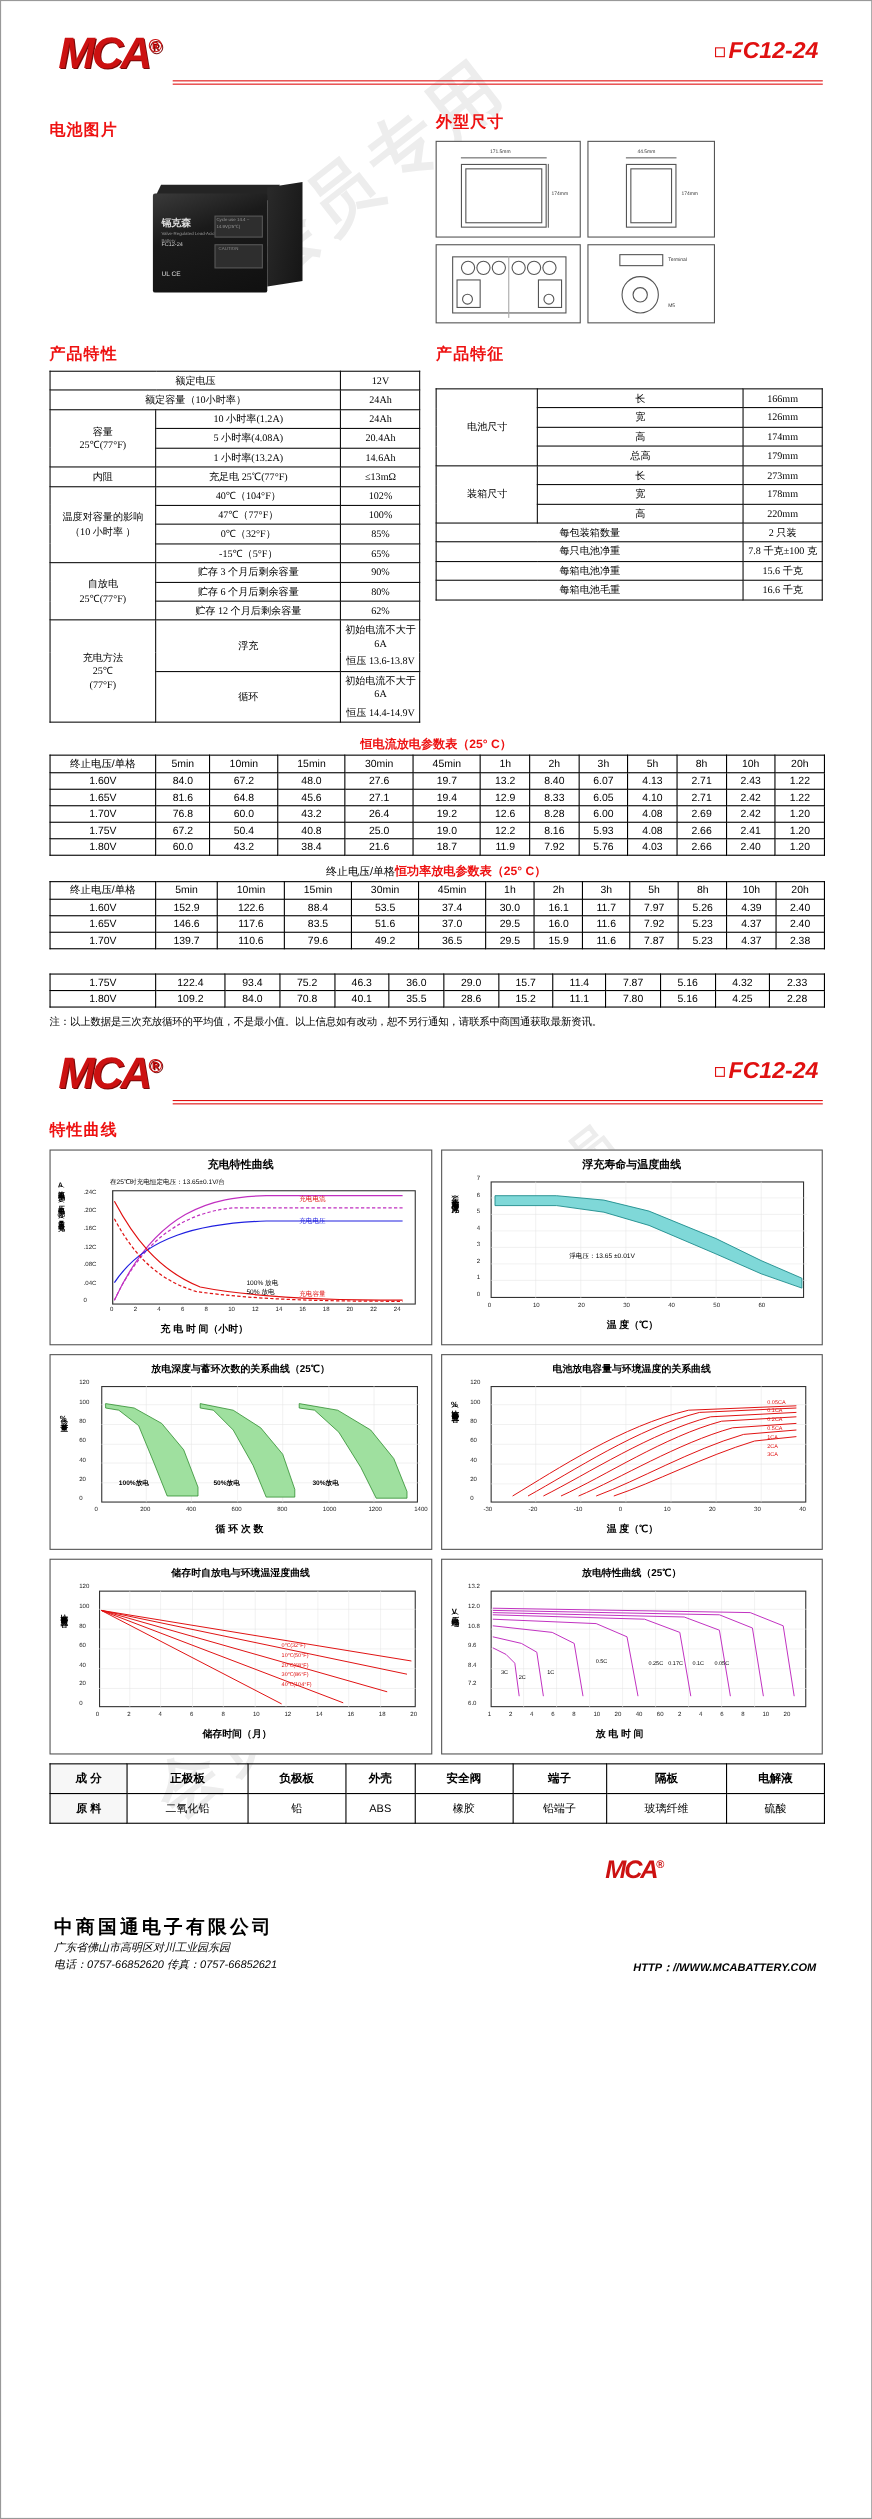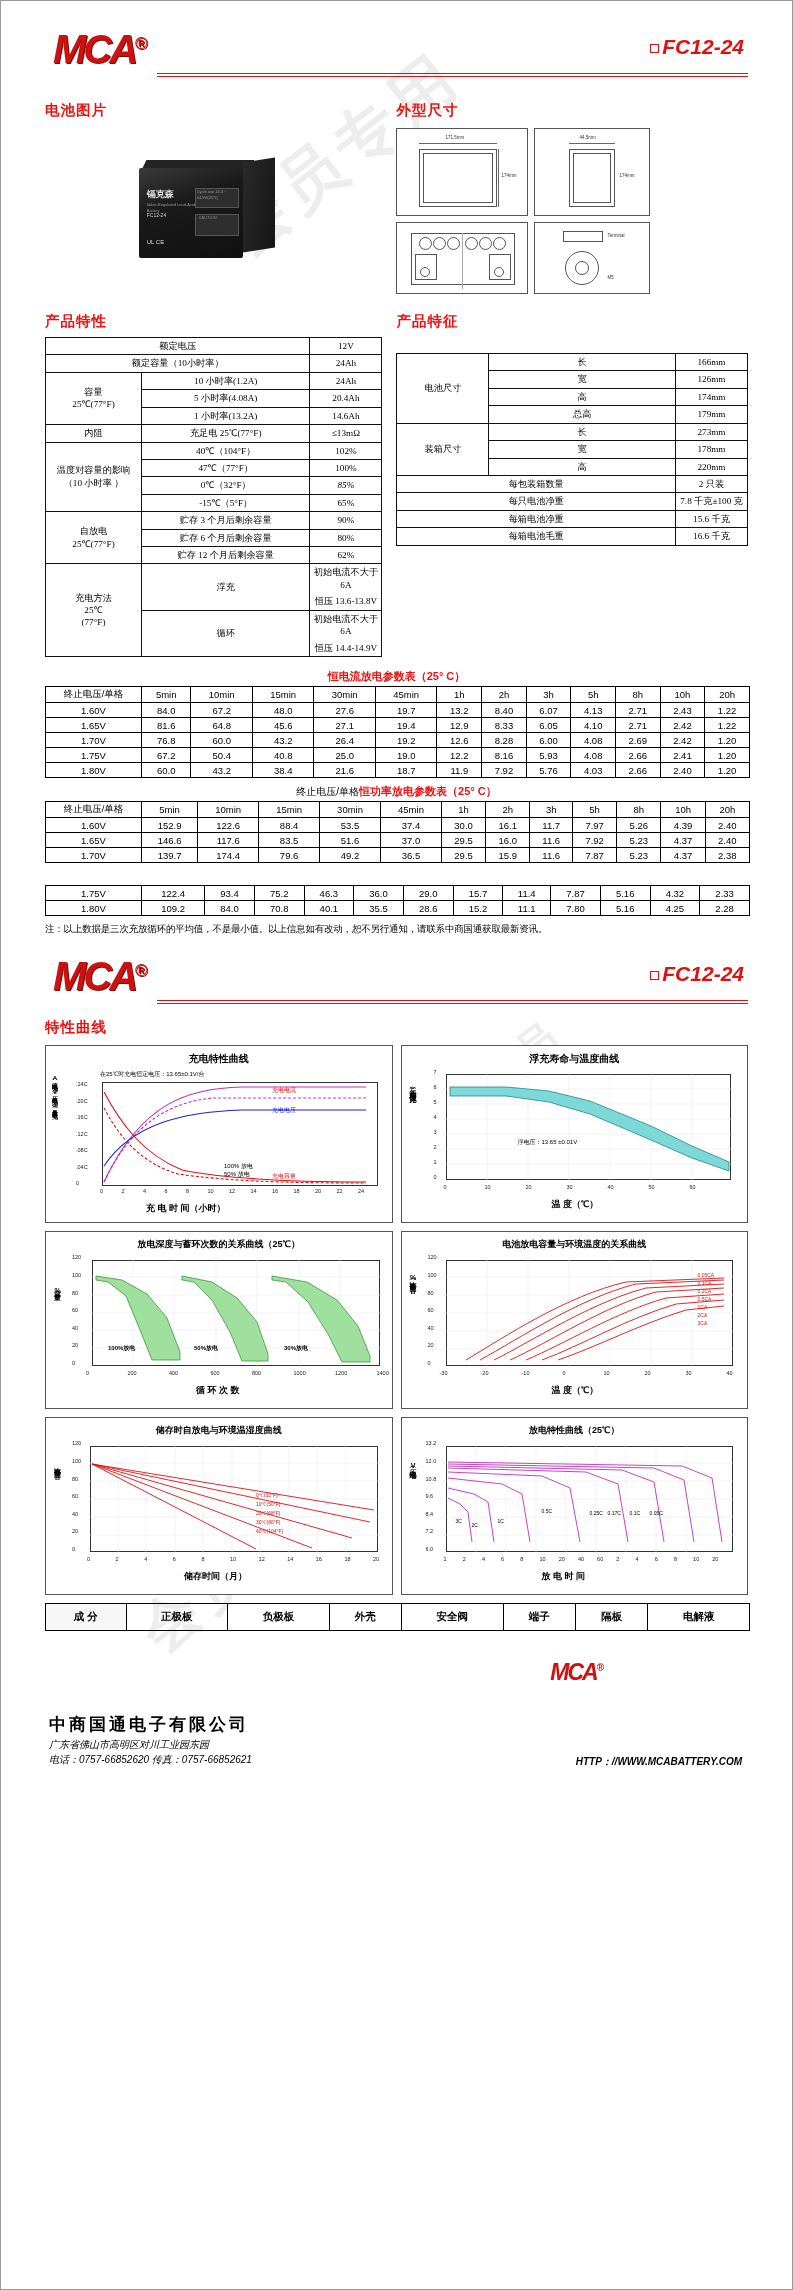--- a/index.html
+++ b/index.html
@@ -299,21 +299,21 @@
   <div class="watermark wm3">会员专用</div>
 
   <div class="content">
 
   <div class="hdr">
     <div class="logo"><span>MCA</span><span class="reg">®</span></div>
     <div class="hdr-rule"></div>
     <div class="model"><span class="box"></span><span>FC12-24</span></div>
   </div>
 
-  <div class="cols" style="margin-top:14px;">
+  <div class="cols" style="margin-top:14px;align-items:flex-end;">
     <div class="col-l">
       <div class="sec-title">电池图片</div>
       <div class="photo-wrap">
         <div class="battery">
           <div class="bat-top"></div>
           <div class="bat-side"></div>
           <div class="bat-front">
             <div class="bat-brand">镉克森</div>
             <div class="bat-txt" style="left:8px; top:34px; width:54px;">Valve-Regulated Lead-Acid Battery</div>
             <div class="bat-txt" style="left:8px; top:44px; font-size:5px; color:#ccc;">FC12-24</div>
@@ -408,21 +408,21 @@
                 <td rowspan="4" class="lab" style="width: 96px;">温度对容量的影响<br>（10 小时率 ）</td>
                 <td>40℃（104°F）</td>
                 <td style="width: 72px;">102%</td>
               </tr>
               <tr>
                 <td>47℃（77°F）</td>
                 <td style="width: 72px;">100%</td>
               </tr>
               <tr>
                 <td>0℃（32°F）</td>
-                <td style="width: 72px; font-style: italic;">85%</td>
+                <td style="width: 72px;">85%</td>
               </tr>
               <tr>
                 <td>-15℃（5°F）</td>
                 <td style="width: 72px;">65%</td>
               </tr>
               <tr>
                 <td rowspan="3" class="lab" style="width: 96px;">自放电<br>25℃(77°F)</td>
                 <td>贮存 3 个月后剩余容量</td>
                 <td style="width: 72px;">90%</td>
               </tr>
@@ -653,21 +653,21 @@
             <td>16.0</td>
             <td>11.6</td>
             <td>7.92</td>
             <td>5.23</td>
             <td>4.37</td>
             <td>2.40</td>
           </tr>
           <tr>
             <td>1.70V</td>
             <td>139.7</td>
-            <td>174.4</td>
+            <td>110.6</td>
             <td>79.6</td>
             <td>49.2</td>
             <td>36.5</td>
             <td>29.5</td>
             <td>15.9</td>
             <td>11.6</td>
             <td>7.87</td>
             <td>5.23</td>
             <td>4.37</td>
             <td>2.38</td>
@@ -1065,20 +1065,30 @@
           <tr>
             <td>成 分</td>
             <td>正极板</td>
             <td>负极板</td>
             <td>外壳</td>
             <td>安全阀</td>
             <td>端子</td>
             <td>隔板</td>
             <td>电解液</td>
           </tr>
+          <tr>
+            <td>原 料</td>
+            <td>二氧化铅</td>
+            <td>铅</td>
+            <td>ABS</td>
+            <td>橡胶</td>
+            <td>铅端子</td>
+            <td>玻璃纤维</td>
+            <td>硫酸</td>
+          </tr>
         </tbody>
   </table>
 
   <div class="footer">
     <div class="foot-logo"><span>MCA</span><span class="reg">®</span></div>
     <div class="co">中商国通电子有限公司</div>
     <div class="addr">
       <div>广东省佛山市高明区对川工业园东园</div>
       <div>电话：0757-66852620   传真：0757-66852621</div>
     </div>

